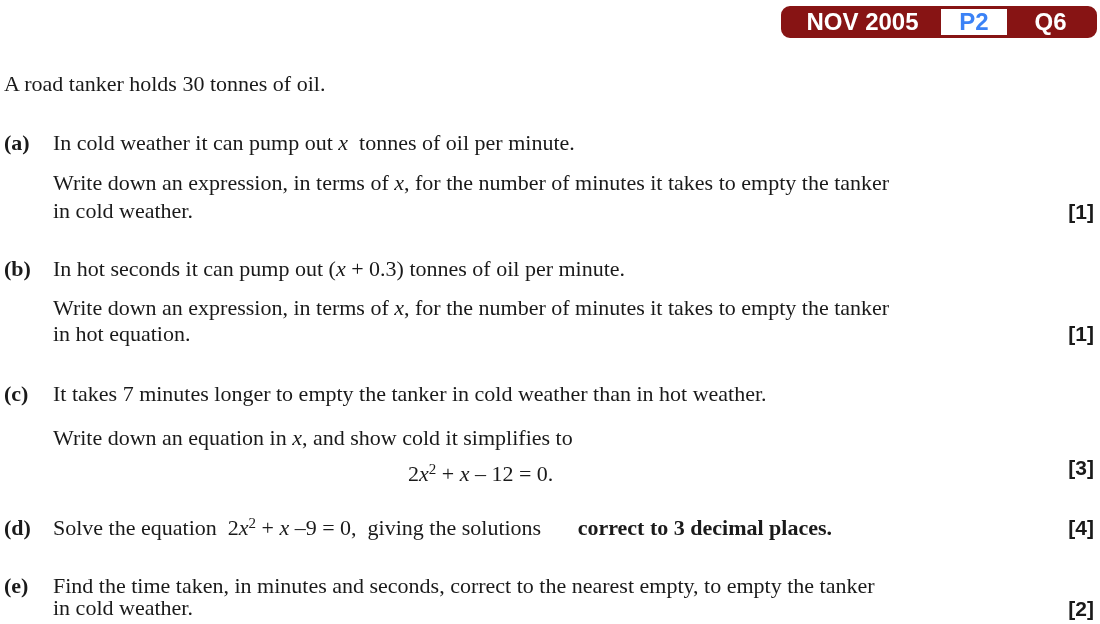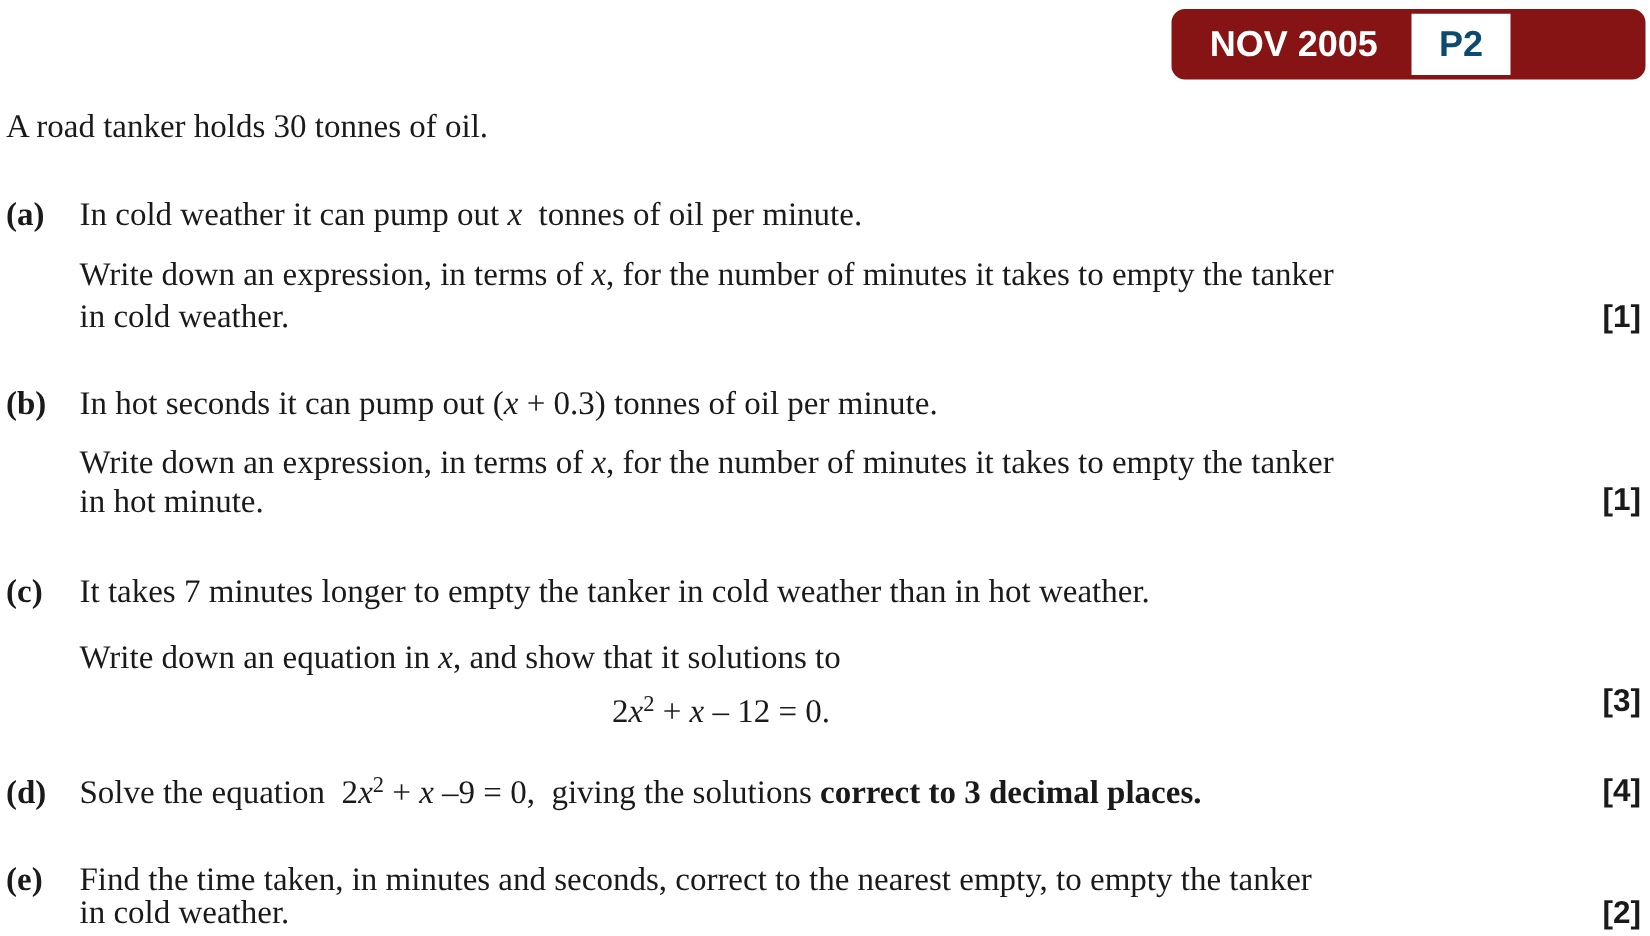--- a/index.html
+++ b/index.html
@@ -12,81 +12,82 @@
     color: #1a1a1a;
   }
   .line {
     position: absolute;
     font-size: 22px;
     line-height: 26px;
     white-space: pre;
   }
   .plabel { font-weight: bold; }
   .var { font-style: italic; }
-  .bold { font-weight: bold; }
+  .bold { font-weight: bold; margin-left: 31px; }
   .sup { font-size: 15px; vertical-align: 7px; line-height: 0; }
   .mark {
     position: absolute;
     right: 6px;
     font-family: "Liberation Sans", sans-serif;
     font-weight: bold;
     font-size: 21px;
     line-height: 26px;
     white-space: pre;
   }
   .badge {
     position: absolute;
     left: 781px; top: 6px;
-    width: 316px; height: 47px;
+    width: 316px; height: 32px;
     box-sizing: border-box;
     background: var(--badge-red, #871414);
     border: 3px solid var(--badge-red, #871414);
     border-radius: 9px;
     display: flex;
     overflow: hidden;
     font-family: "Liberation Sans", sans-serif;
     font-weight: bold;
     font-size: 24px;
   }
   .badge .seg {
     display: flex;
     align-items: center;
     justify-content: center;
     color: #ffffff;
     white-space: pre;
   }
   .badge .seg-session { width: 157px; }
-  .badge .seg-paper  { width: 66px; background: #ffffff; color: #0c4a6e; }
+  .badge .seg-paper  { width: 66px; background: #ffffff; color: #3b82f6; }
   .badge .seg-question { flex: 1; }
 </style>
 </head>
 <body>
 
 <div class="badge">
     <span class="seg seg-session">NOV 2005</span>
     <span class="seg seg-paper">P2</span>
+    <span class="seg seg-question">Q6</span>
   </div>
 
 <div class="line" style="left:4px; top:71px">A road tanker holds 30 tonnes of oil.</div>
 
 <div class="line plabel" style="left:4px; top:130px">(a)</div>
 <div class="line" style="left:53px; top:130px"><span>In cold weather it can pump out </span><span class="var">x</span><span>  tonnes of oil per minute.</span></div>
 <div class="line" style="left:53px; top:170px"><span>Write down an expression, in terms of </span><span class="var">x</span><span>, for the number of minutes it takes to empty the tanker</span></div>
 <div class="line" style="left:53px; top:198px">in cold weather.</div>
 <div class="mark" style="top:199px">[1]</div>
 
 <div class="line plabel" style="left:4px; top:256px">(b)</div>
 <div class="line" style="left:53px; top:256px"><span>In hot seconds it can pump out (</span><span class="var">x</span><span> + 0.3) tonnes of oil per minute.</span></div>
 <div class="line" style="left:53px; top:295px"><span>Write down an expression, in terms of </span><span class="var">x</span><span>, for the number of minutes it takes to empty the tanker</span></div>
-<div class="line" style="left:53px; top:321px">in hot minute.</div>
+<div class="line" style="left:53px; top:321px">in hot equation.</div>
 <div class="mark" style="top:321px">[1]</div>
 
 <div class="line plabel" style="left:4px; top:381px">(c)</div>
 <div class="line" style="left:53px; top:381px">It takes 7 minutes longer to empty the tanker in cold weather than in hot weather.</div>
-<div class="line" style="left:53px; top:425px"><span>Write down an equation in </span><span class="var">x</span><span>, and show that it solutions to</span></div>
+<div class="line" style="left:53px; top:425px"><span>Write down an equation in </span><span class="var">x</span><span>, and show cold it simplifies to</span></div>
 <div class="line" style="left:408px; top:461px"><span>2</span><span class="var">x</span><span class="sup">2</span><span> + </span><span class="var">x</span><span> – 12 = 0.</span></div>
 <div class="mark" style="top:455px">[3]</div>
 
 <div class="line plabel" style="left:4px; top:515px">(d)</div>
 <div class="line" style="left:53px; top:515px"><span>Solve the equation  2</span><span class="var">x</span><span class="sup">2</span><span> + </span><span class="var">x</span><span> –9 = 0,  giving the solutions </span><span class="bold">correct to 3 decimal places.</span></div>
 <div class="mark" style="top:515px">[4]</div>
 
 <div class="line plabel" style="left:4px; top:573px">(e)</div>
 <div class="line" style="left:53px; top:573px">Find the time taken, in minutes and seconds, correct to the nearest empty, to empty the tanker</div>
 <div class="line" style="left:53px; top:595px">in cold weather.</div>

